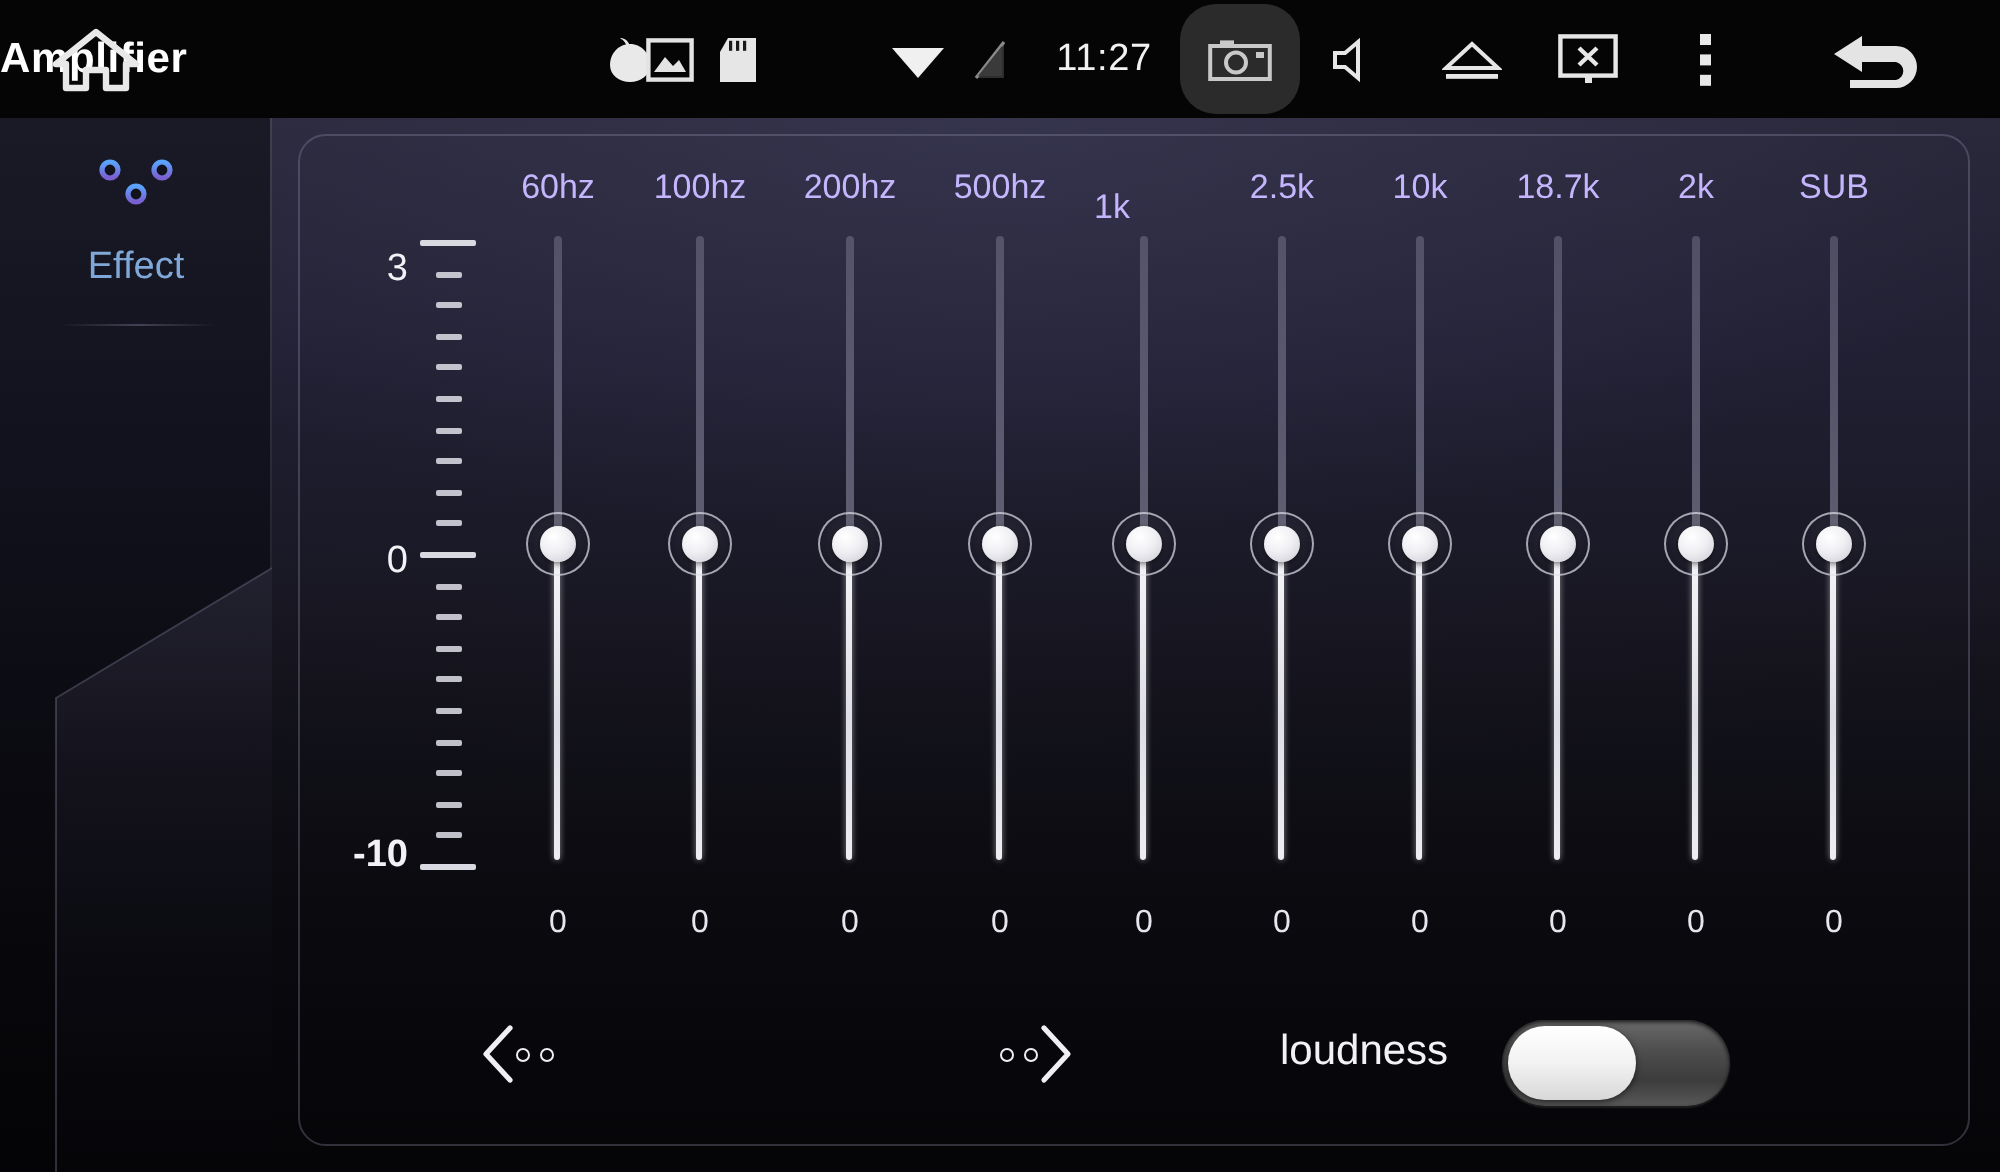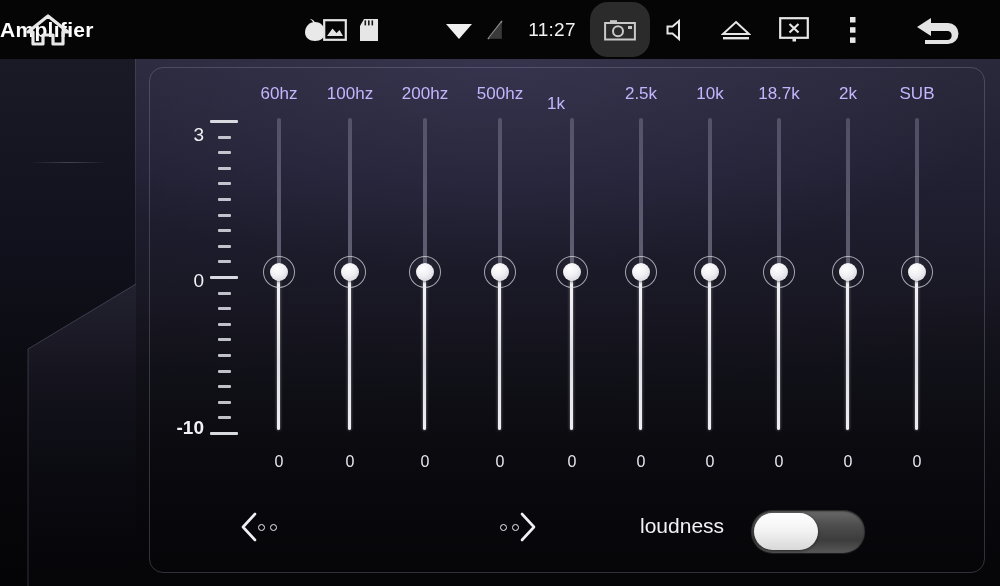--- a/index.html
+++ b/index.html
@@ -364,20 +364,43 @@
       <svg width="52" height="32" viewBox="0 0 52 32">
         <path d="M18 4 L4 13 L18 22 L18 17 L35 17 A4.6 4.6 0 0 1 35 26 L12 26 L12 30 L35 30 A8.6 8.6 0 0 0 35 9 L18 9 Z" fill="#e4e4e4"></path>
       </svg>
     </div>
   </div>
 
   <div id="app-bg"></div>
 
   <div id="sidebar">
 
+    <div class="side-item" id="side-effect">
+      <div class="side-ico">
+        <svg width="42" height="44" viewBox="0 0 42 44">
+          <defs>
+            <linearGradient id="eqg" x1="0" y1="0" x2="0" y2="1">
+              <stop offset="0%" stop-color="#5aa4ff"></stop>
+              <stop offset="100%" stop-color="#7b5fd0"></stop>
+            </linearGradient>
+          </defs>
+          <g stroke="url(#eqg)" stroke-width="2.6" fill="none">
+            <line x1="8" y1="5" x2="8" y2="39"></line>
+            <line x1="21" y1="5" x2="21" y2="39"></line>
+            <line x1="34" y1="5" x2="34" y2="39"></line>
+          </g>
+          <g fill="#12121c" stroke="url(#eqg)" stroke-width="2.6">
+            <circle cx="8" cy="12" r="4"></circle>
+            <circle cx="21" cy="24" r="4"></circle>
+            <circle cx="34" cy="12" r="4"></circle>
+          </g>
+        </svg>
+      </div>
+      <div class="side-lbl">Effect</div>
+    </div>
 
     <div id="side-div"></div>
 
   </div>
 
   <svg id="sidebar-cut" viewBox="0 0 140 527" preserveAspectRatio="none">
     <defs>
       <linearGradient id="bgfill" x1="0" y1="0" x2="0" y2="1">
         <stop offset="0%" stop-color="#22212f"></stop>
         <stop offset="30%" stop-color="#15141e"></stop>

